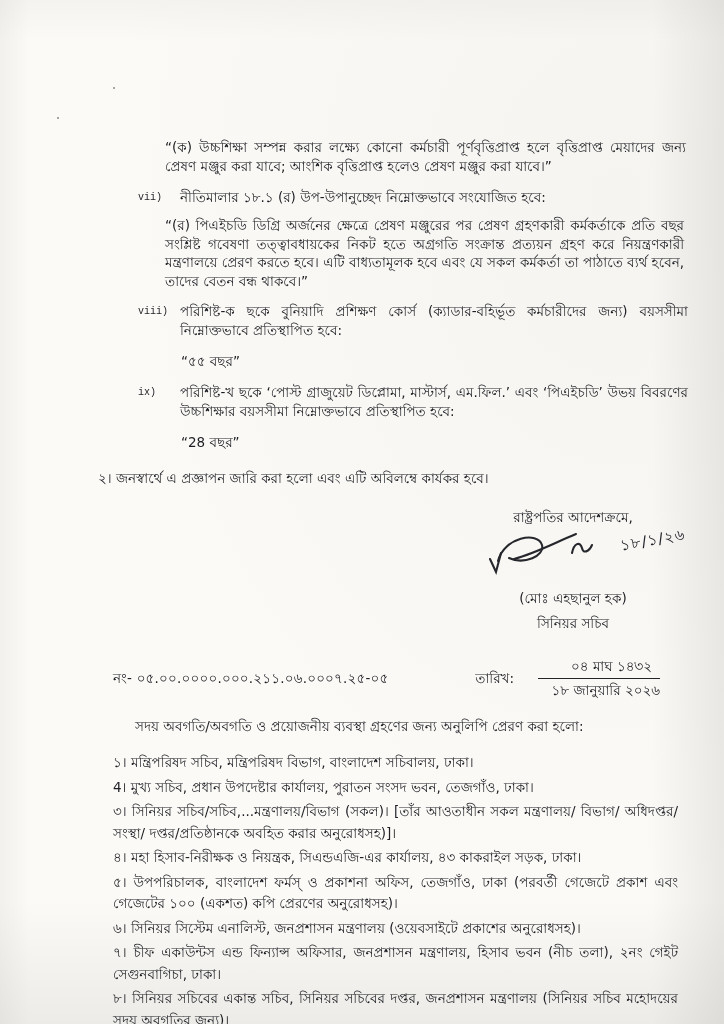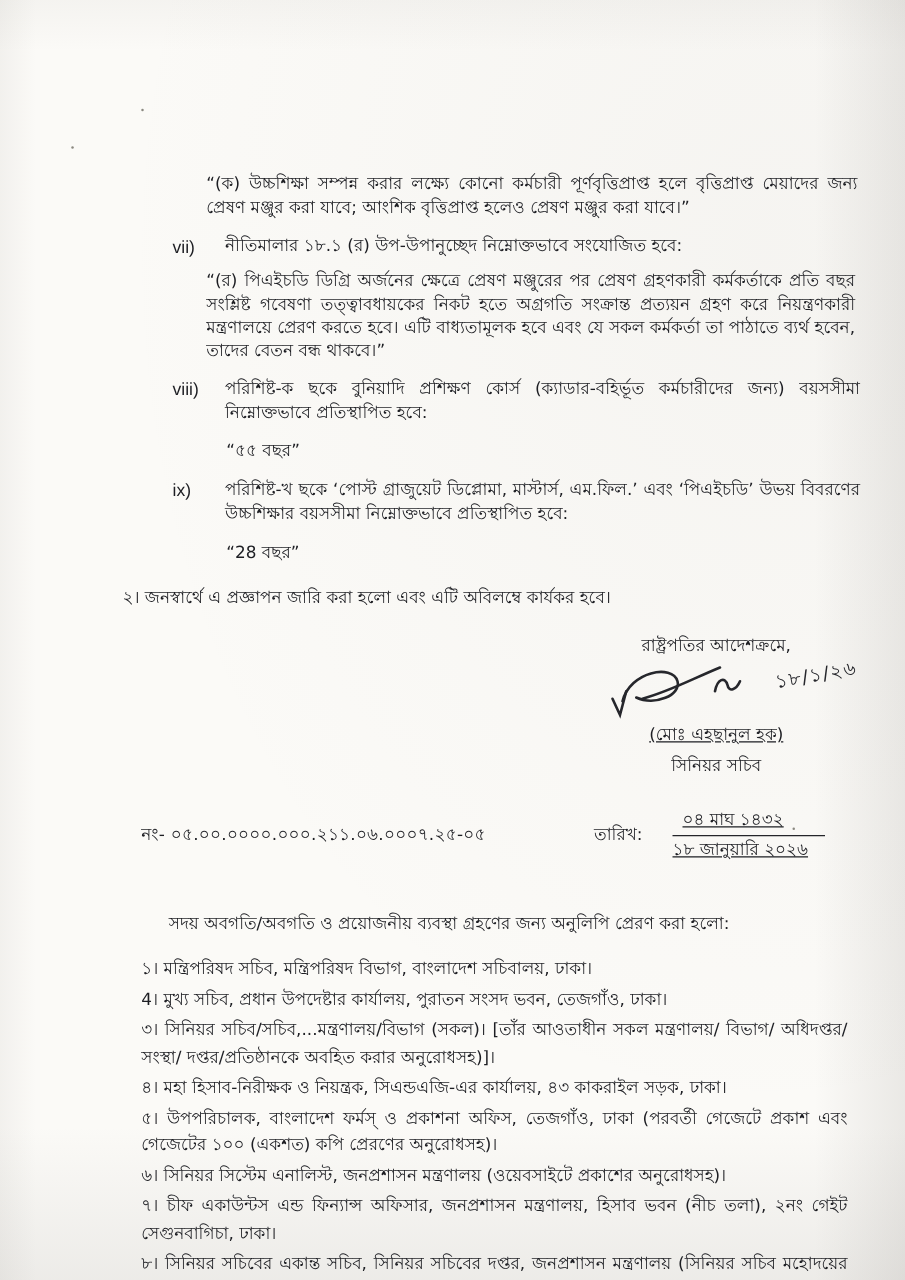--- a/index.html
+++ b/index.html
@@ -13,47 +13,47 @@
       linear-gradient(180deg, rgba(120,115,108,.05), rgba(0,0,0,0) 4%, rgba(0,0,0,0) 88%, rgba(110,105,100,.10)),
       radial-gradient(ellipse at 85% 20%, rgba(140,135,128,.05), rgba(0,0,0,0) 60%);
     font-family:"DejaVu Sans","Liberation Serif",sans-serif;
     color:#1d1e23;
     font-size:13.5px;
     line-height:19px;
     overflow:hidden;
   }
   .quote-ka{margin:138px 38px 0 165px;text-align:justify;}
   .amend{display:flex;margin:12px 36px 0 138px;}
-  .amend .rn{flex:0 0 42px;font-family:Liberation Sans, sans-serif;font-size:14px;}
+  .amend .rn{flex:0 0 42px;font-family:Liberation Mono, monospace;font-size:10px;}
   .amend .atext{flex:1;text-align:justify;}
   .quote-ra{margin:9px 40px 0 165px;text-align:justify;line-height:18.5px;}
   .quote-short{margin:12px 0 0 181px;}
   .para2{margin:17px 40px 0 98px;}
   .sigblock{width:210px;text-align:center;}
   .sig1{margin:20px 0 0 468px;position:relative;}
   .sig1 .scribble{position:relative;height:52px;margin-top:-4px;}
   .sig1 svg{position:absolute;left:8px;top:2px;}
   .hand-date{
     position:absolute;
     font-size:15px;
     color:#26272c;
     transform:rotate(-10deg);
     letter-spacing:1px;
     font-family:"DejaVu Sans",sans-serif;
   }
   .sig1 .hand-date{right:-8px;top:8px;}
-  .sig-name{margin-top:4px;text-decoration:underline;}
+  .sig-name{margin-top:14px;}
   .sig-title{margin-top:6px;}
   .memo-row{display:flex;justify-content:space-between;align-items:center;margin:24px 64px 0 113px;}
   .memo-no{letter-spacing:.2px;}
   .dategrp{display:flex;align-items:center;gap:24px;}
-  .datefrac{display:inline-block;text-align:left;min-width:122px;text-decoration:underline;}
+  .datefrac{display:inline-block;text-align:right;min-width:122px;}
   .datefrac .d1{display:block;border-bottom:1.4px solid #24252a;padding:0 8px 2px 8px;}
   .datefrac .d2{display:block;padding-top:2px;}
-  .cc-head{margin:40px 40px 0 135px;}
+  .cc-head{margin:17px 40px 0 135px;}
   .cc-list{margin:16px 46px 0 113px;}
   .cc-item{margin-top:3px;line-height:21.5px;text-align:justify;}
   .sig2{margin:2px 0 0 445px;position:relative;}
   .sig2 .scribble{position:relative;height:50px;}
   .sig2 svg{position:absolute;left:62px;top:0;}
   .speck{position:absolute;width:2px;height:2px;border-radius:50%;background:#8a8880;}
 </style>
 </head>
 <body>
 

